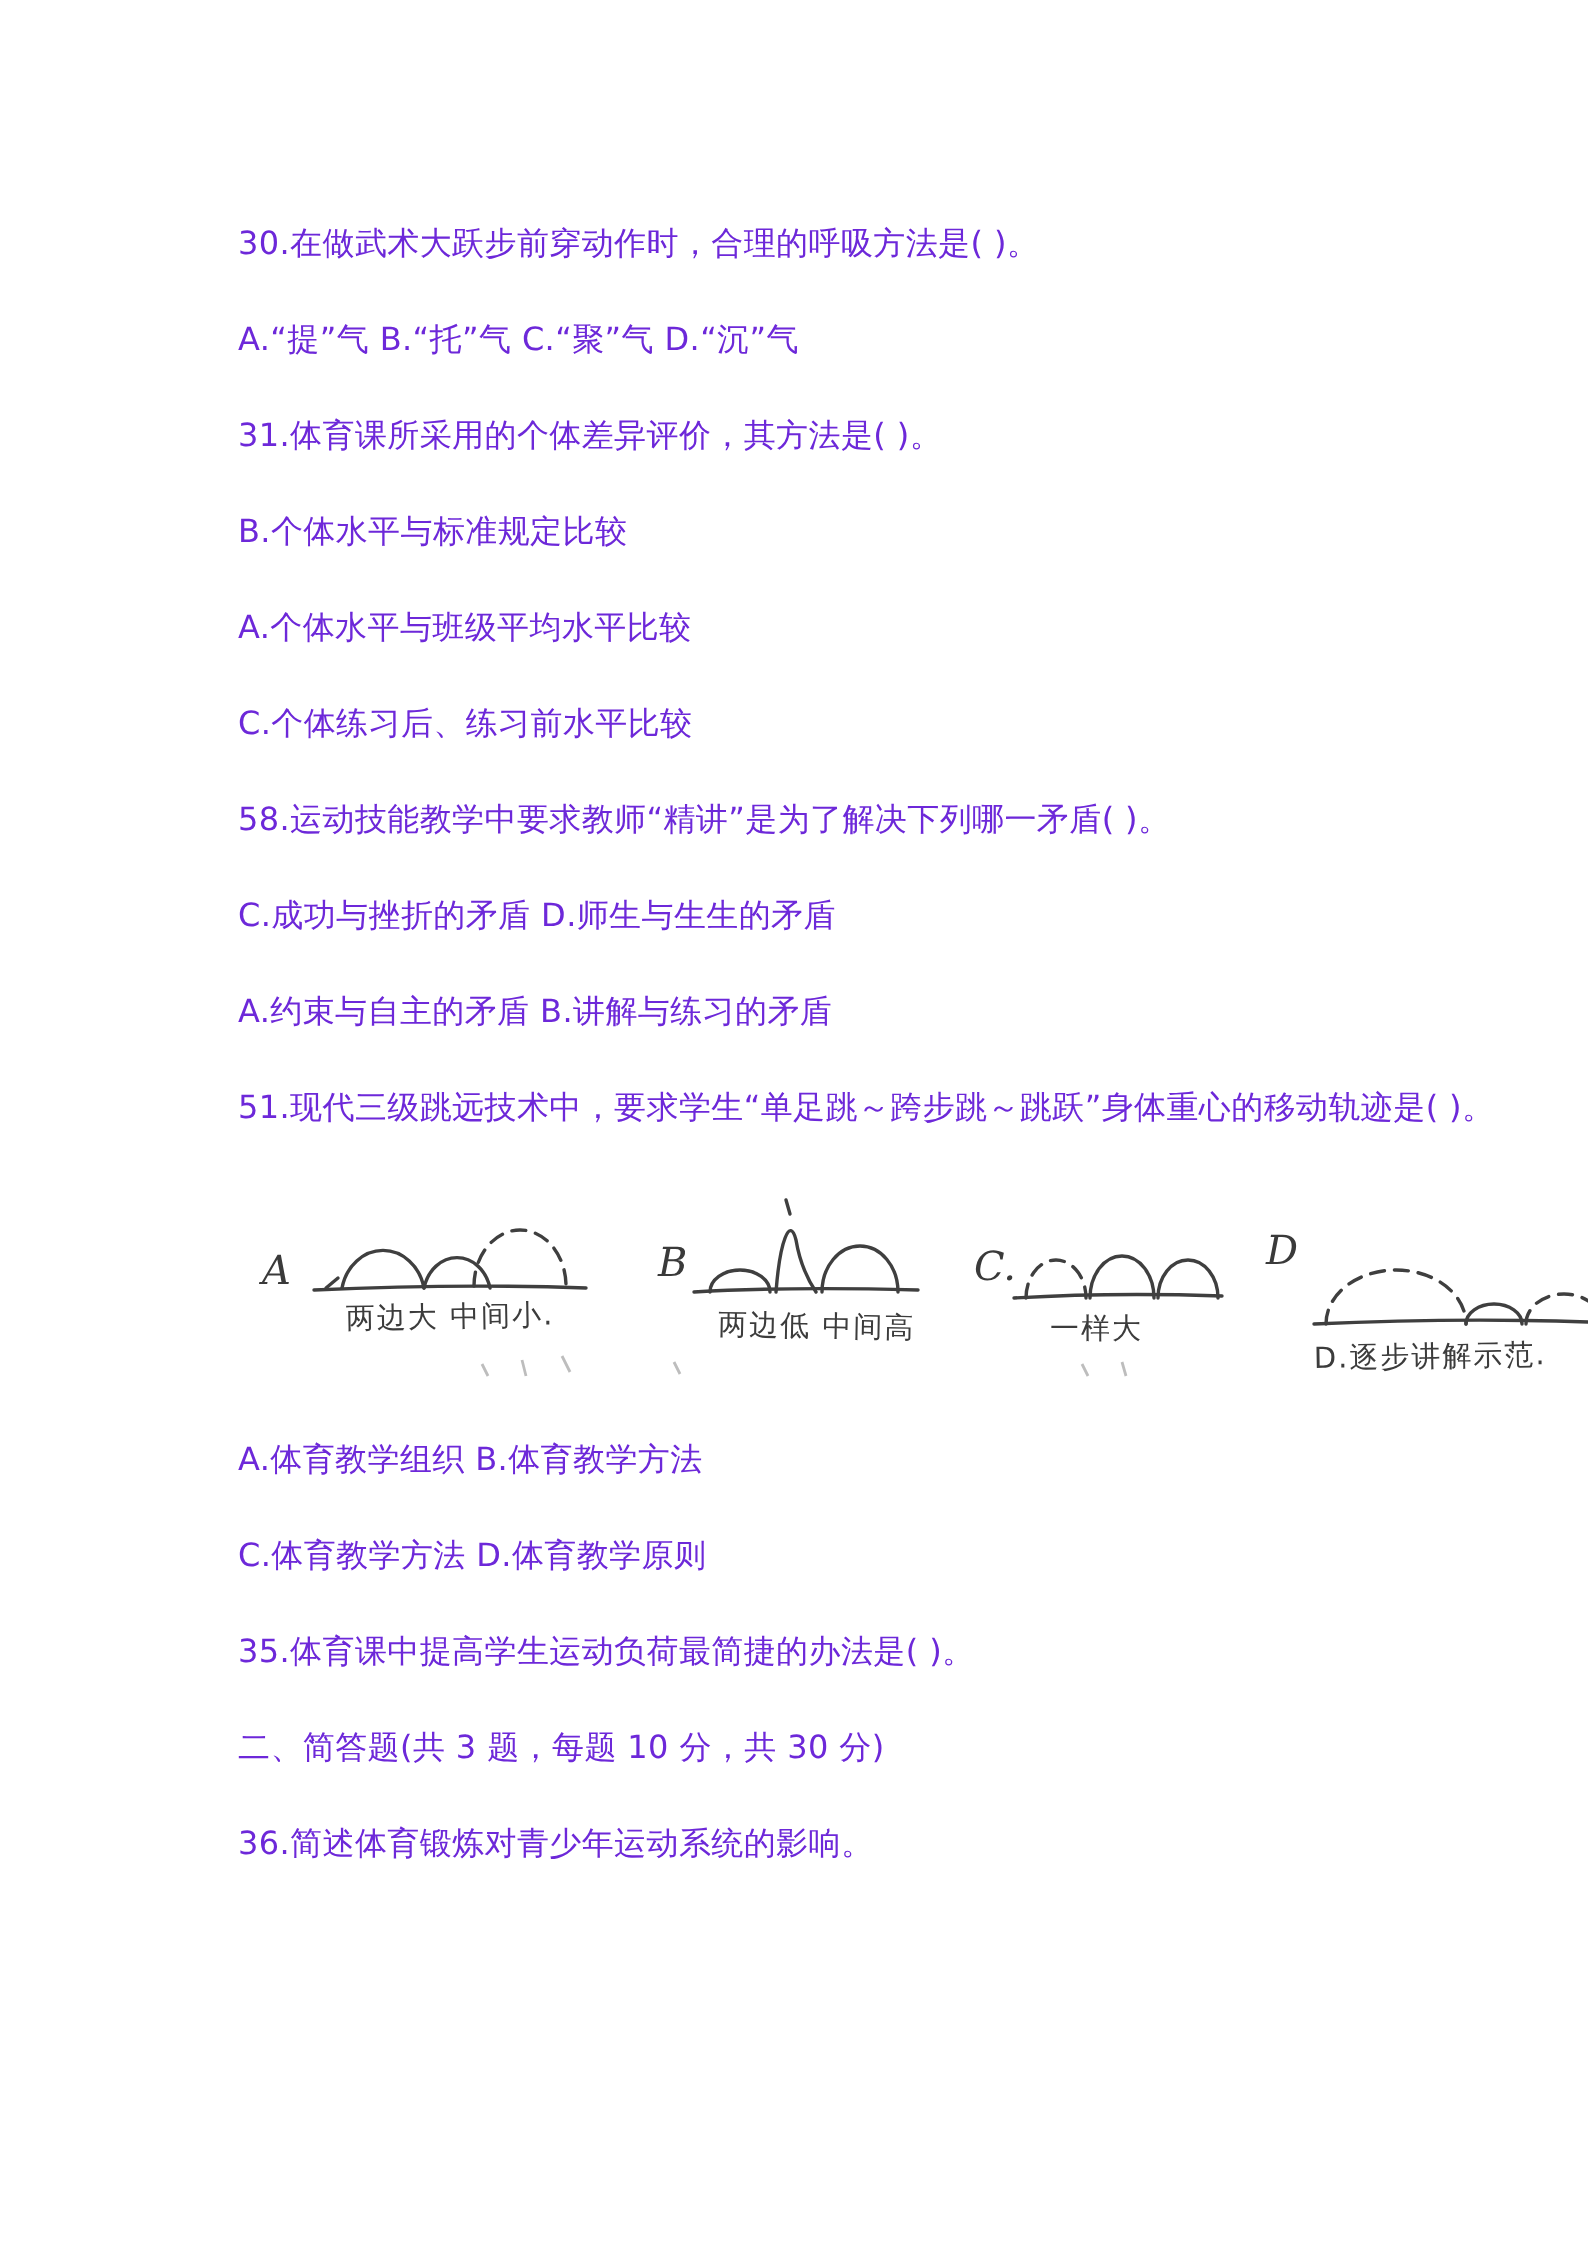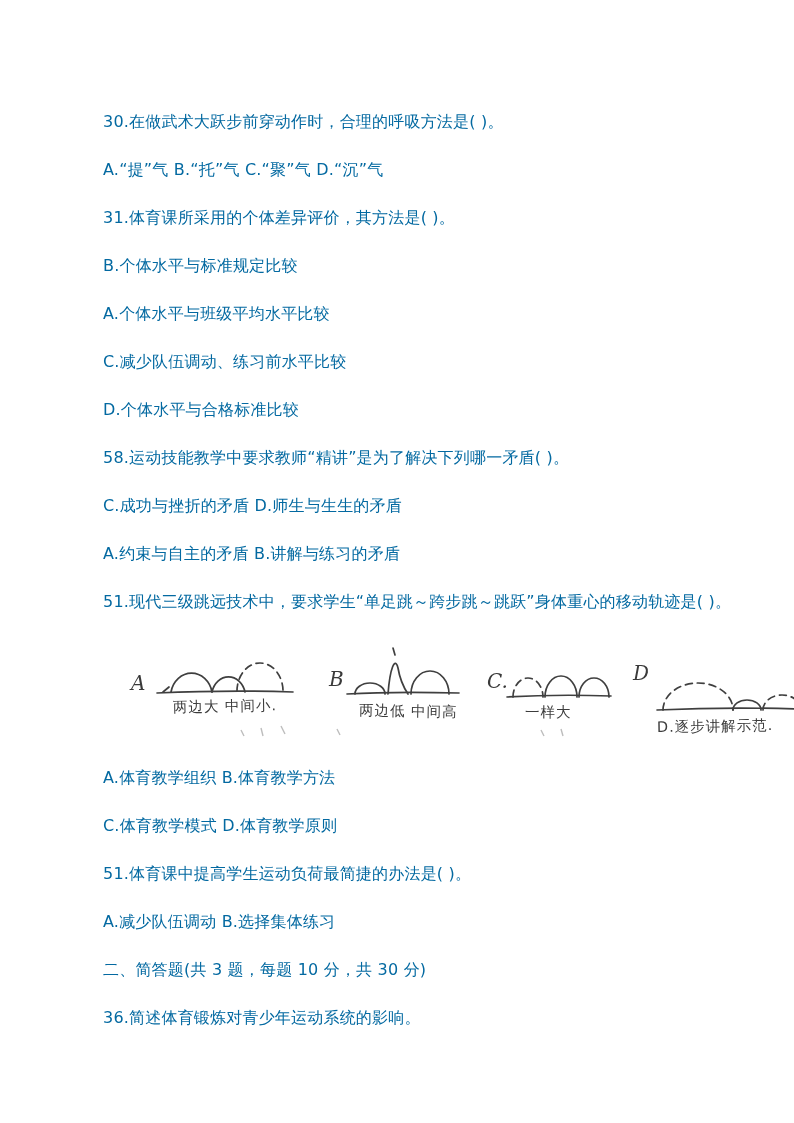--- a/index.html
+++ b/index.html
@@ -16,23 +16,24 @@
   }
   .content{
     position:absolute;
     left:103px;top:90px;
     width:676px;
   }
   .line{
     height:32px;
     line-height:32px;
     font-size:16px;
-    color:#0369a1;
+    color:#6d28d9;
     white-space:nowrap;
     letter-spacing:0.2px;
+    margin-left:16px;
   }
   .figure-block{
     position:relative;
     height:112px;
   }
   .figure-block svg{
     position:absolute;
     left:8px;top:8px;
   }
   .stroke{fill:none;stroke:#3f3f3f;stroke-width:1.7;stroke-linecap:round;}
@@ -54,22 +55,21 @@
 <body>
 
 <div class="page">
   <div class="content">
 
     <p class="line">30.在做武术大跃步前穿动作时，合理的呼吸方法是( )。</p>
     <p class="line">A.“提”气 B.“托”气 C.“聚”气 D.“沉”气</p>
     <p class="line">31.体育课所采用的个体差异评价，其方法是( )。</p>
     <p class="line">B.个体水平与标准规定比较</p>
     <p class="line">A.个体水平与班级平均水平比较</p>
-    <p class="line">C.减少队伍调动、练习前水平比较</p>
-    <p class="line">D.个体水平与合格标准比较</p>
+    <p class="line">C.个体练习后、练习前水平比较</p>
     <p class="line">58.运动技能教学中要求教师“精讲”是为了解决下列哪一矛盾( )。</p>
     <p class="line">C.成功与挫折的矛盾 D.师生与生生的矛盾</p>
     <p class="line">A.约束与自主的矛盾 B.讲解与练习的矛盾</p>
     <p class="line">51.现代三级跳远技术中，要求学生“单足跳～跨步跳～跳跃”身体重心的移动轨迹是( )。</p>
 
     <div class="figure-block">
       <svg width="690" height="100" viewBox="0 0 690 100">
 
         <g>
           <text class="hw-letter" x="20" y="48">A</text>
@@ -107,20 +107,19 @@
           <path class="stroke" d="M546,68 C590,66 640,65.5 684,67"></path>
           <path class="stroke dashed" d="M552,68 A35,27 0 0 1 622,68"></path>
           <path class="stroke" d="M622,68 A14,10 0 0 1 650,68"></path>
           <path class="stroke dashed" d="M652,68 A19,15 0 0 1 690,68"></path>
           <text class="hw-caption" x="546" y="90" transform="rotate(-1 546 90)">D.逐步讲解示范.</text>
         </g>
       </svg>
     </div>
 
     <p class="line">A.体育教学组织 B.体育教学方法</p>
-    <p class="line">C.体育教学模式 D.体育教学原则</p>
-    <p class="line">51.体育课中提高学生运动负荷最简捷的办法是( )。</p>
-    <p class="line">A.减少队伍调动 B.选择集体练习</p>
+    <p class="line">C.体育教学方法 D.体育教学原则</p>
+    <p class="line">35.体育课中提高学生运动负荷最简捷的办法是( )。</p>
     <p class="line">二、简答题(共 3 题，每题 10 分，共 30 分)</p>
     <p class="line">36.简述体育锻炼对青少年运动系统的影响。</p>
 
   </div>
 </div>
 
 </body></html>

